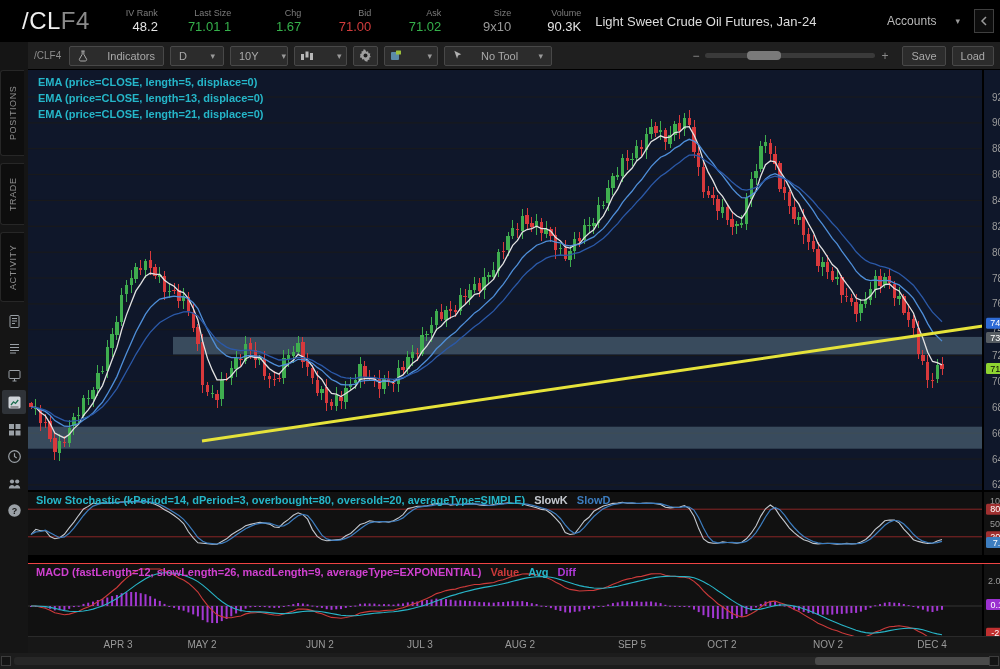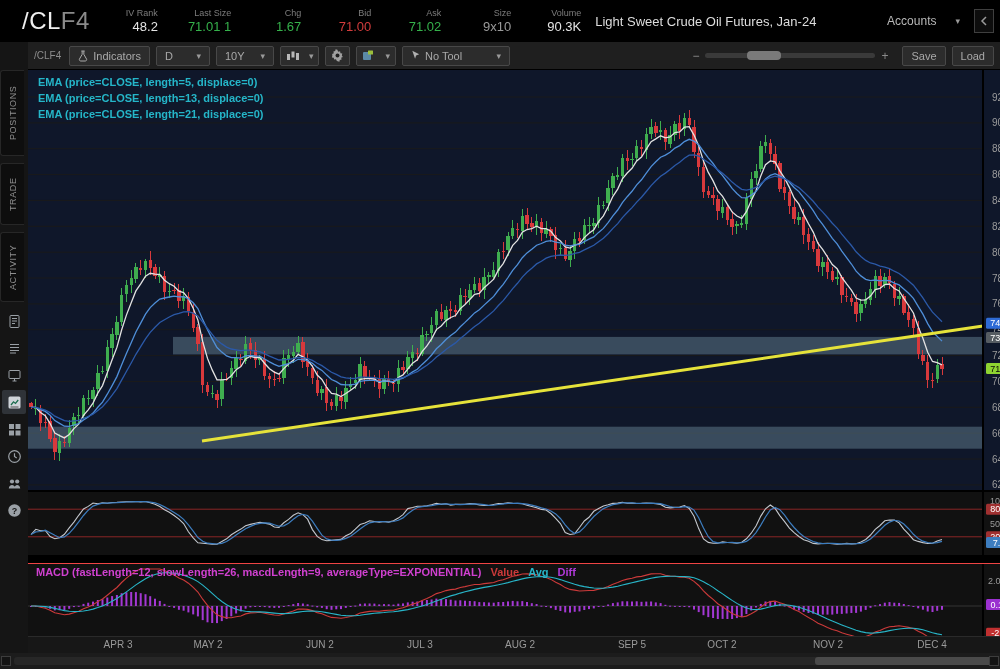--- a/index.html
+++ b/index.html
@@ -31,21 +31,21 @@
   #sidebar-tabs { padding-top:28px; }
   .side-icon { width:24px; height:24px; margin:3px auto; display:flex; align-items:center;
                justify-content:center; cursor:pointer; border-radius:2px; }
   .side-icon.active { background:#2f3338; }
 
   
   #toolbar { position:absolute; left:28px; top:42px; width:972px; height:28px; background:#1f1f1f;
              border-bottom:1px solid #000; display:flex; align-items:center; gap:6px; padding:0 6px; }
   #tb-sym { font-size:10px; color:#8d8d8d; margin-right:2px; }
   .tbtn { background:#2c2c2c; border:1px solid #484848; border-radius:2px; color:#a9a9a9;
-          font-size:11px; height:20px; padding:0 8px; display:flex; align-items:center; gap:5px; cursor:pointer; }
+          font-size:11px; height:20px; padding:0 8px; display:flex; align-items:center; gap:19px; cursor:pointer; }
   .tbtn .chev { margin-left:4px; }
   .tbtn.icon-only { padding:0 5px; }
   .spacer { flex:1; }
   #zoom-slider { display:flex; align-items:center; gap:6px; margin-right:8px; }
   #zoom-slider .sign { color:#8a8a8a; font-size:12px; }
   #zoom-track { position:relative; width:170px; height:5px; background:#3a3a3a; border-radius:3px; }
   #zoom-thumb { position:absolute; left:42px; top:-2px; width:34px; height:9px; background:#7a7a7a; border-radius:4px; }
 
   
   #chart-wrap  { position:absolute; left:28px; top:70px;  width:972px; height:420px; background:#0f172a; }
@@ -679,20 +679,23 @@
             <text x="971" y="270.6" font-size="9" text-anchor="middle" fill="#ffffff">73.4</text>
           </g>
           <g>
             <rect x="958" y="293.0" width="26" height="11" rx="1.5" fill="#8fd431"></rect>
             <text x="971" y="301.6" font-size="9" text-anchor="middle" fill="#0a0a0a">71.0</text>
           </g>
         </svg></div>
   </div>
 
   <div id="stoch-wrap">
+    <div class="study-label">
+      <span id="stoch-title" style="color:#25b6c9">Slow Stochastic (kPeriod=14, dPeriod=3, overbought=80, oversold=20, averageType=SIMPLE)</span><span id="stoch-legend"><span class="legend" style="color: rgb(196, 200, 206);">SlowK</span><span class="legend" style="color: rgb(61, 125, 191);">SlowD</span></span>
+    </div>
     <div id="stoch-svg-holder"><svg width="972" height="64" viewBox="0 0 972 64">
           <line x1="0" y1="17.200000000000003" x2="955" y2="17.200000000000003" stroke="#8a2626"></line>
           <line x1="0" y1="44.800000000000004" x2="955" y2="44.800000000000004" stroke="#8a2626"></line>
           <polyline points="3.0,42.5 7.8,37.3 12.5,38.8 17.3,38.5 22.1,44.6 26.8,46.7 31.6,45.7 36.4,42.3 41.2,35.9 45.9,30.1 50.7,23.3 55.5,17.0 60.2,14.4 65.0,11.0 69.8,11.7 74.5,10.8 79.3,11.2 84.1,10.5 88.9,10.3 93.6,10.0 98.4,9.8 103.2,9.8 107.9,9.5 112.7,9.9 117.5,9.5 122.2,10.7 127.0,12.2 131.8,14.5 136.5,17.8 141.3,20.2 146.1,23.5 150.9,27.1 155.6,31.5 160.4,39.8 165.2,45.8 169.9,50.8 174.7,51.2 179.5,51.6 184.2,52.2 189.0,52.2 193.8,49.5 198.6,46.8 203.3,42.8 208.1,39.7 212.9,37.1 217.6,33.7 222.4,32.4 227.2,31.2 231.9,30.3 236.7,31.1 241.5,32.1 246.3,35.0 251.0,35.4 255.8,30.8 260.6,27.4 265.3,23.3 270.1,20.8 274.9,22.7 279.6,27.2 284.4,37.6 289.2,44.4 293.9,47.6 298.7,48.7 303.5,48.4 308.3,47.9 313.0,47.4 317.8,43.8 322.6,41.5 327.3,37.2 332.1,32.5 336.9,31.0 341.6,28.8 346.4,29.5 351.2,30.3 356.0,29.5 360.7,30.1 365.5,28.8 370.3,26.1 375.0,22.7 379.8,16.6 384.6,15.5 389.3,14.3 394.1,14.3 398.9,13.7 403.6,12.8 408.4,11.4 413.2,12.4 418.0,11.8 422.7,13.1 427.5,12.4 432.3,12.4 437.0,12.3 441.8,11.6 446.6,11.9 451.3,13.0 456.1,13.4 460.9,13.5 465.7,12.5 470.4,11.5 475.2,11.6 480.0,10.7 484.7,11.4 489.5,11.5 494.3,11.8 499.0,13.2 503.8,14.5 508.6,15.7 513.4,17.4 518.1,18.0 522.9,21.5 527.7,26.3 532.4,31.6 537.2,40.6 542.0,42.5 546.7,41.7 551.5,35.5 556.3,29.0 561.0,25.3 565.8,19.3 570.6,16.6 575.4,13.9 580.1,12.8 584.9,11.4 589.7,11.1 594.4,10.2 599.2,11.3 604.0,11.1 608.7,11.5 613.5,11.4 618.3,11.0 623.1,11.2 627.8,11.6 632.6,12.4 637.4,15.2 642.1,15.9 646.9,15.4 651.7,15.1 656.4,13.5 661.2,16.5 666.0,24.3 670.7,36.6 675.5,47.0 680.3,50.4 685.1,51.2 689.8,51.2 694.6,49.9 699.4,50.5 704.1,50.7 708.9,51.2 713.7,50.3 718.4,46.8 723.2,41.2 728.0,34.0 732.8,24.1 737.5,16.8 742.3,13.0 747.1,16.5 751.8,23.6 756.6,29.6 761.4,36.1 766.1,40.7 770.9,44.5 775.7,47.8 780.5,49.2 785.2,51.4 790.0,51.9 794.8,51.5 799.5,51.2 804.3,51.6 809.1,52.2 813.8,52.0 818.6,51.4 823.4,51.9 828.1,51.8 832.9,50.1 837.7,47.5 842.5,43.0 847.2,37.4 852.0,33.5 856.8,28.8 861.5,28.0 866.3,28.1 871.1,30.8 875.8,37.1 880.6,42.1 885.4,47.7 890.2,49.4 894.9,50.6 899.7,51.5 904.5,51.3 909.2,48.9 914.0,47.5" fill="none" stroke="#c4c8ce" stroke-width="1.1"></polyline>
           <polyline points="3.0,42.5 7.8,39.9 12.5,39.5 17.3,38.2 22.1,40.7 26.8,43.3 31.6,45.7 36.4,44.9 41.2,41.3 45.9,36.1 50.7,29.8 55.5,23.5 60.2,18.2 65.0,14.1 69.8,12.4 74.5,11.2 79.3,11.2 84.1,10.8 88.9,10.7 93.6,10.3 98.4,10.0 103.2,9.9 107.9,9.7 112.7,9.7 117.5,9.6 122.2,10.1 127.0,10.8 131.8,12.5 136.5,14.9 141.3,17.5 146.1,20.5 150.9,23.6 155.6,27.4 160.4,32.8 165.2,39.1 169.9,45.5 174.7,49.3 179.5,51.2 184.2,51.6 189.0,52.0 193.8,51.3 198.6,49.5 203.3,46.4 208.1,43.1 212.9,39.8 217.6,36.8 222.4,34.4 227.2,32.4 231.9,31.3 236.7,30.8 241.5,31.1 246.3,32.7 251.0,34.2 255.8,33.8 260.6,31.2 265.3,27.2 270.1,23.8 274.9,22.3 279.6,23.5 284.4,29.2 289.2,36.4 293.9,43.2 298.7,46.9 303.5,48.2 308.3,48.3 313.0,47.9 317.8,46.4 322.6,44.3 327.3,40.8 332.1,37.1 336.9,33.6 341.6,30.8 346.4,29.8 351.2,29.5 356.0,29.7 360.7,30.0 365.5,29.5 370.3,28.3 375.0,25.9 379.8,21.8 384.6,18.3 389.3,15.5 394.1,14.7 398.9,14.1 403.6,13.6 408.4,12.7 413.2,12.2 418.0,11.9 422.7,12.4 427.5,12.4 432.3,12.6 437.0,12.4 441.8,12.1 446.6,11.9 451.3,12.2 456.1,12.7 460.9,13.3 465.7,13.1 470.4,12.5 475.2,11.9 480.0,11.3 484.7,11.3 489.5,11.2 494.3,11.6 499.0,12.2 503.8,13.1 508.6,14.4 513.4,15.9 518.1,17.0 522.9,19.0 527.7,21.9 532.4,26.5 537.2,32.8 542.0,38.2 546.7,41.6 551.5,39.9 556.3,35.4 561.0,29.9 565.8,24.5 570.6,20.4 575.4,16.6 580.1,14.5 584.9,12.7 589.7,11.8 594.4,10.9 599.2,10.8 604.0,10.9 608.7,11.3 613.5,11.3 618.3,11.3 623.1,11.2 627.8,11.3 632.6,11.7 637.4,13.1 642.1,14.5 646.9,15.5 651.7,15.5 656.4,14.7 661.2,15.0 666.0,18.1 670.7,25.8 675.5,36.0 680.3,44.7 685.1,49.6 689.8,50.9 694.6,50.8 699.4,50.5 704.1,50.4 708.9,50.8 713.7,50.7 718.4,49.4 723.2,46.1 728.0,40.6 732.8,33.1 737.5,25.0 742.3,18.0 747.1,15.4 751.8,17.7 756.6,23.2 761.4,29.8 766.1,35.5 770.9,40.5 775.7,44.4 780.5,47.2 785.2,49.5 790.0,50.9 794.8,51.6 799.5,51.5 804.3,51.4 809.1,51.6 813.8,51.9 818.6,51.8 823.4,51.8 828.1,51.7 832.9,51.3 837.7,49.8 842.5,46.9 847.2,42.7 852.0,38.0 856.8,33.3 861.5,30.1 866.3,28.3 871.1,29.0 875.8,32.0 880.6,36.7 885.4,42.3 890.2,46.4 894.9,49.2 899.7,50.5 904.5,51.2 909.2,50.6 914.0,49.3" fill="none" stroke="#3d7dbf" stroke-width="1.2"></polyline>
           <line x1="955" y1="0" x2="955" y2="64" stroke="#000" stroke-width="2"></line>
           <text x="962" y="11.5" font-size="9" fill="#9b9b9b">100</text>
           <text x="962" y="34.5" font-size="9" fill="#9b9b9b">50.0</text>
           <g>
             <rect x="958" y="11.7" width="26" height="11" rx="1.5" fill="#a03030"></rect>
@@ -923,21 +926,21 @@
           </g>
           <g>
             <rect x="958" y="35.1" width="26" height="11" rx="1.5" fill="#9b30d0"></rect>
             <text x="971" y="43.7" font-size="9" text-anchor="middle" fill="#ffffff">0.11</text>
           </g>
         </svg></div>
   </div>
 
   <div id="dateaxis">
       <div class="month-lbl" style="left: 90px;">APR 3</div>
-      <div class="month-lbl" style="left: 180px;">MAY 2</div>
+      <div class="month-lbl" style="left: 174px;">MAY 2</div>
       <div class="month-lbl" style="left: 292px;">JUN 2</div>
       <div class="month-lbl" style="left: 392px;">JUL 3</div>
       <div class="month-lbl" style="left: 492px;">AUG 2</div>
       <div class="month-lbl" style="left: 604px;">SEP 5</div>
       <div class="month-lbl" style="left: 694px;">OCT 2</div>
       <div class="month-lbl" style="left: 800px;">NOV 2</div>
       <div class="month-lbl" style="left: 904px;">DEC 4</div>
     </div>
   <div id="hscroll">
     <div class="track"></div>

